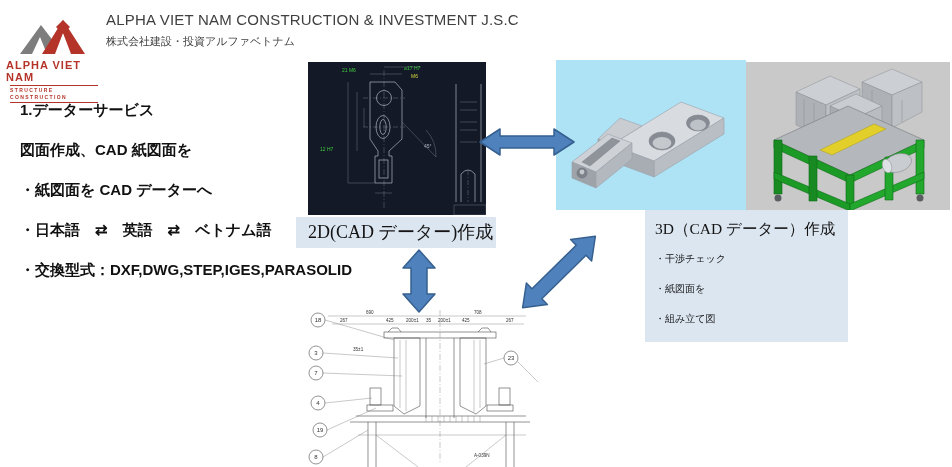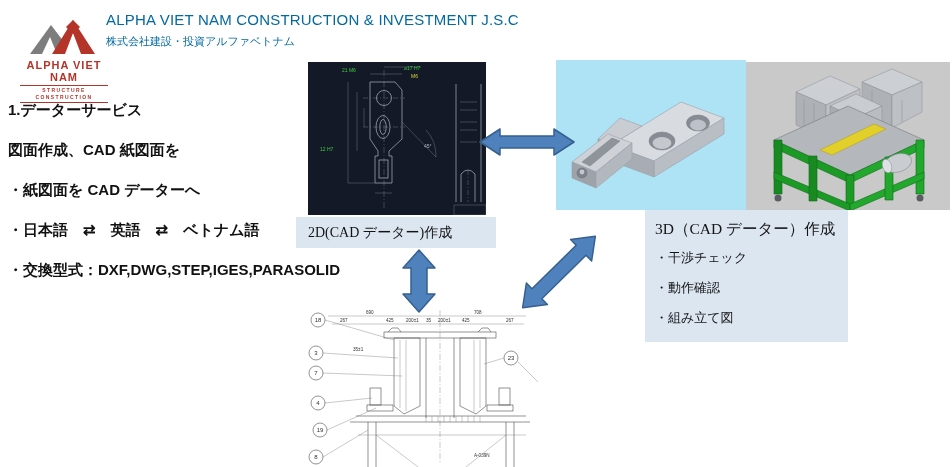--- a/index.html
+++ b/index.html
@@ -3,40 +3,40 @@
 <meta charset="utf-8">
 <style>
   * { margin:0; padding:0; box-sizing:border-box; }
   html,body { background:#ffffff; }
   body { font-family:"Liberation Sans", sans-serif; }
   .slide{
     position:relative; width:952px; height:467px;
     background:#ffffff; overflow:hidden;
   }
   
-  .logo{ position:absolute; left:16px; top:18px; width:96px; text-align:center; }
+  .logo{ position:absolute; left:6px; top:18px; width:96px; }
   .logo-name{ font-size:11px; font-weight:bold; color:var(--logo-red); letter-spacing:1px; line-height:12px; margin-top:1px;}
   .logo-tagline{ font-size:5px; font-weight:bold; color:var(--logo-red); letter-spacing:1.4px; line-height:7px; border-top:1px solid var(--logo-red); border-bottom:1px solid var(--logo-red); margin:2px 4px 0 4px; padding:1px 0;}
-  .company{ position:absolute; left:106px; top:10px; color:#0369a1; }
+  .company{ position:absolute; left:106px; top:10px; color:#404040; }
   .company-en{ font-size:15px; line-height:20px; letter-spacing:0.2px;}
   .company-jp{ font-size:11px; line-height:22px; }
   
   .services{ position:absolute; left:8px; top:100px; width:350px; color:#111; }
-  .services div{ font-weight:bold; font-size:15px; line-height:20px; margin-bottom:20px; white-space:nowrap;}
+  .services div{ font-weight:bold; font-size:15px; line-height:20px; margin-bottom:20px; white-space:nowrap;margin-left:12px;}
   
   .cad2d-img{ position:absolute; left:308px; top:62px; width:178px; height:153px; background:var(--cad-bg); }
   .part3d-img{ position:absolute; left:556px; top:60px; width:190px; height:150px; background:var(--part-bg); }
   .assembly-img{ position:absolute; left:746px; top:62px; width:204px; height:148px; background:var(--assembly-bg); }
   .paper-img{ position:absolute; left:298px; top:302px; width:247px; height:165px; background:#ffffff; }
   
   .cap{ background:var(--panel-bg); color:#141414; font-family:"Liberation Serif", serif; }
-  .cap-2d{ position:absolute; left:296px; top:217px; width:200px; height:31px; font-size:14px; line-height:31px; padding-left:12px; }
+  .cap-2d{ position:absolute; left:296px; top:217px; width:200px; height:31px; font-size:18px; line-height:31px; padding-left:12px; }
   .panel-3d{ position:absolute; left:645px; top:210px; width:203px; height:132px; padding:9px 0 8px 10px; }
   .panel-3d .title{ font-size:15.5px; line-height:20px; margin-bottom:10px;}
-  .panel-3d .b{ font-size:13px; line-height:20px; margin-bottom:10px;font-family:Liberation Mono, monospace;}
+  .panel-3d .b{ font-size:10px; line-height:20px; margin-bottom:10px;}
   .cap-paper{ position:absolute; left:402px; top:432px; width:76px; height:35px; font-size:16px; line-height:33px; text-align:center;margin-top:40px; }
   
   .arrow{ position:absolute; }
   .arrow polygon{ fill:var(--arrow-fill); stroke:var(--arrow-stroke); stroke-width:1.5; stroke-linejoin:round; }
   
   .cadline{ stroke:#aeb6c2; stroke-width:0.7; fill:none; }
   .cadthin{ stroke:#6d7685; stroke-width:0.5; fill:none; }
   .pline{ stroke:#4a4a4a; stroke-width:0.6; fill:none; }
   .pthin{ stroke:#777; stroke-width:0.4; fill:none; }
 </style>
@@ -262,21 +262,21 @@
       <circle cx="213" cy="56" r="7" class="pline"></circle>
       <text x="213" y="58.2">23</text>
     </g>
   </svg>
 
   <div class="cap cap-2d">2D(CAD データー)作成</div>
 
   <div class="cap panel-3d">
     <div class="title">3D（CAD データー）作成</div>
     <div class="b">・干渉チェック</div>
-    <div class="b">・動作確認</div>
+    <div class="b">・紙図面を</div>
     <div class="b">・組み立て図</div>
   </div>
 
   <div class="cap cap-paper">紙図面</div>
 
   <svg class="arrow" style="left:478px; top:126px;" width="98" height="32" viewBox="0 0 98 32">
     <polygon points="2,16 22,3 22,10 76,10 76,3 96,16 76,29 76,22 22,22 22,29"></polygon>
   </svg>
 
   <svg class="arrow" style="left:399px; top:248px;" width="40" height="66" viewBox="0 0 40 66">

